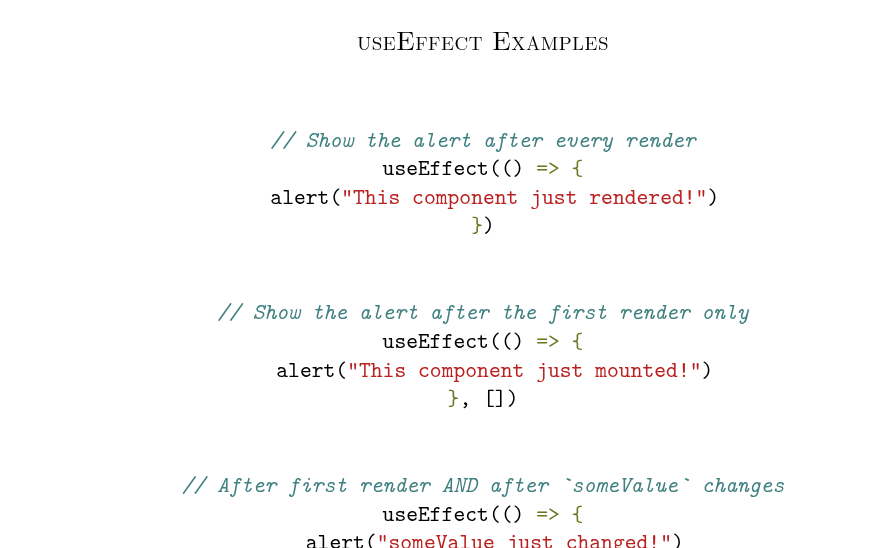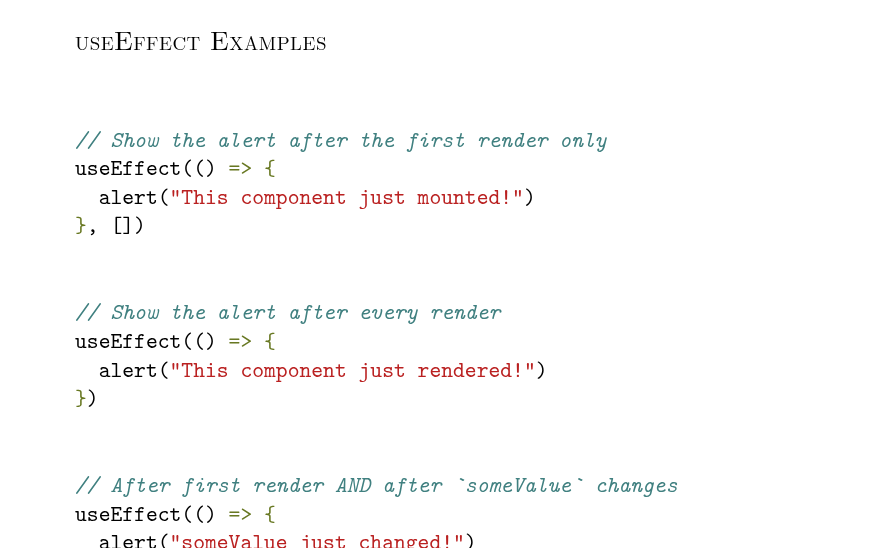--- a/index.html
+++ b/index.html
@@ -1,18 +1,19 @@
 <!DOCTYPE html>
 <html><head>
   <meta charset="utf-8">
   <style>
     * {
       margin: 0;
       padding: 0;
       box-sizing: border-box;
+      text-align: center;
     }
     body {
       width: 891px;
       height: 548px;
       background: #ffffff;
       font-family: "Latin Modern Roman", "Computer Modern", Georgia, serif;
       padding: 20px 0 0 75px;
       overflow: hidden;
     }
     .heading {
@@ -49,25 +50,25 @@
     .group {
       margin-bottom: 30px;
     }
   </style>
 </head>
 <body>
 
 <h1 class="heading">useEffect Examples</h1>
 
 <div class="code-block">
+<div class="group"><span class="comment">// Show the alert after every render</span>
+<span class="ident">useEffect(() </span><span class="arrow">=&gt; </span><span class="brace">{</span>
+<span class="ident">  alert(</span><span class="string">"This component just rendered!"</span><span class="ident">)</span>
+<span class="brace">}</span><span class="ident">)</span></div>
 <div class="group"><span class="comment">// Show the alert after the first render only</span>
 <span class="ident">useEffect(() </span><span class="arrow">=&gt; </span><span class="brace">{</span>
 <span class="ident">  alert(</span><span class="string">"This component just mounted!"</span><span class="ident">)</span>
 <span class="brace">}</span><span class="ident">, [])</span></div>
-<div class="group"><span class="comment">// Show the alert after every render</span>
-<span class="ident">useEffect(() </span><span class="arrow">=&gt; </span><span class="brace">{</span>
-<span class="ident">  alert(</span><span class="string">"This component just rendered!"</span><span class="ident">)</span>
-<span class="brace">}</span><span class="ident">)</span></div>
 <div class="group"><span class="comment">// After first render AND after `someValue` changes</span>
 <span class="ident">useEffect(() </span><span class="arrow">=&gt; </span><span class="brace">{</span>
 <span class="ident">  alert(</span><span class="string">"someValue just changed!"</span><span class="ident">)</span>
 </div>
 </div>
 
 </body></html>

